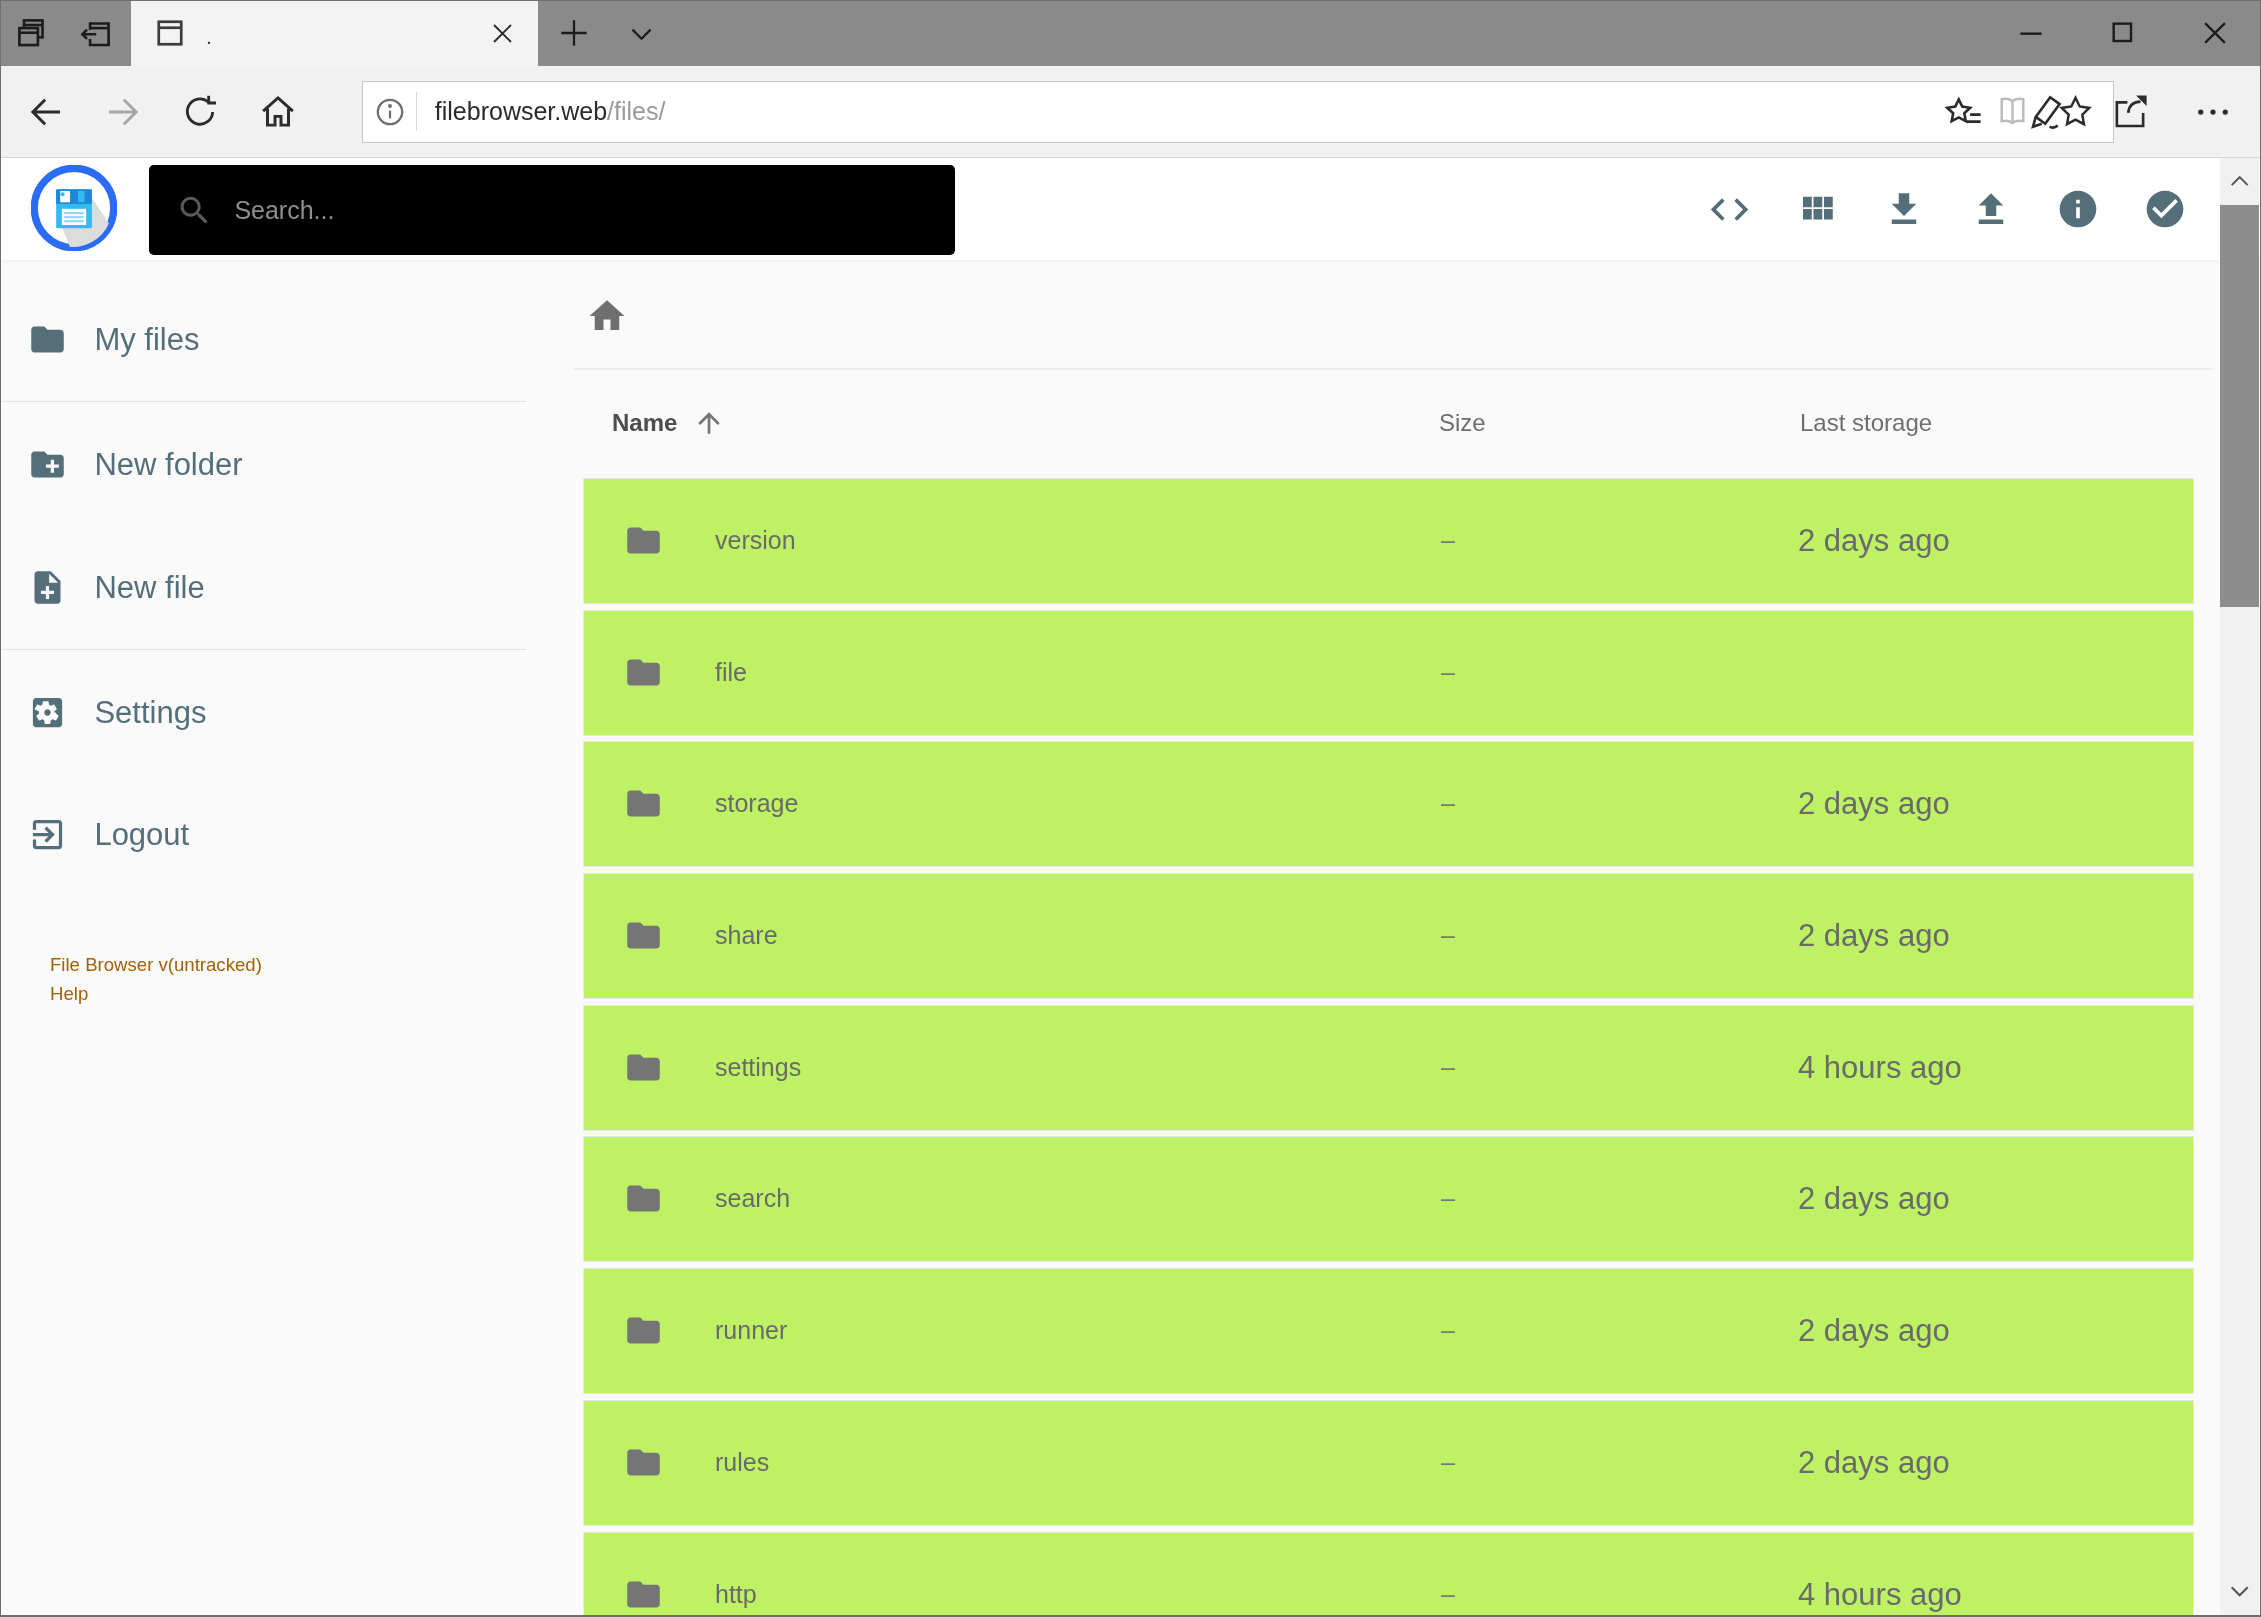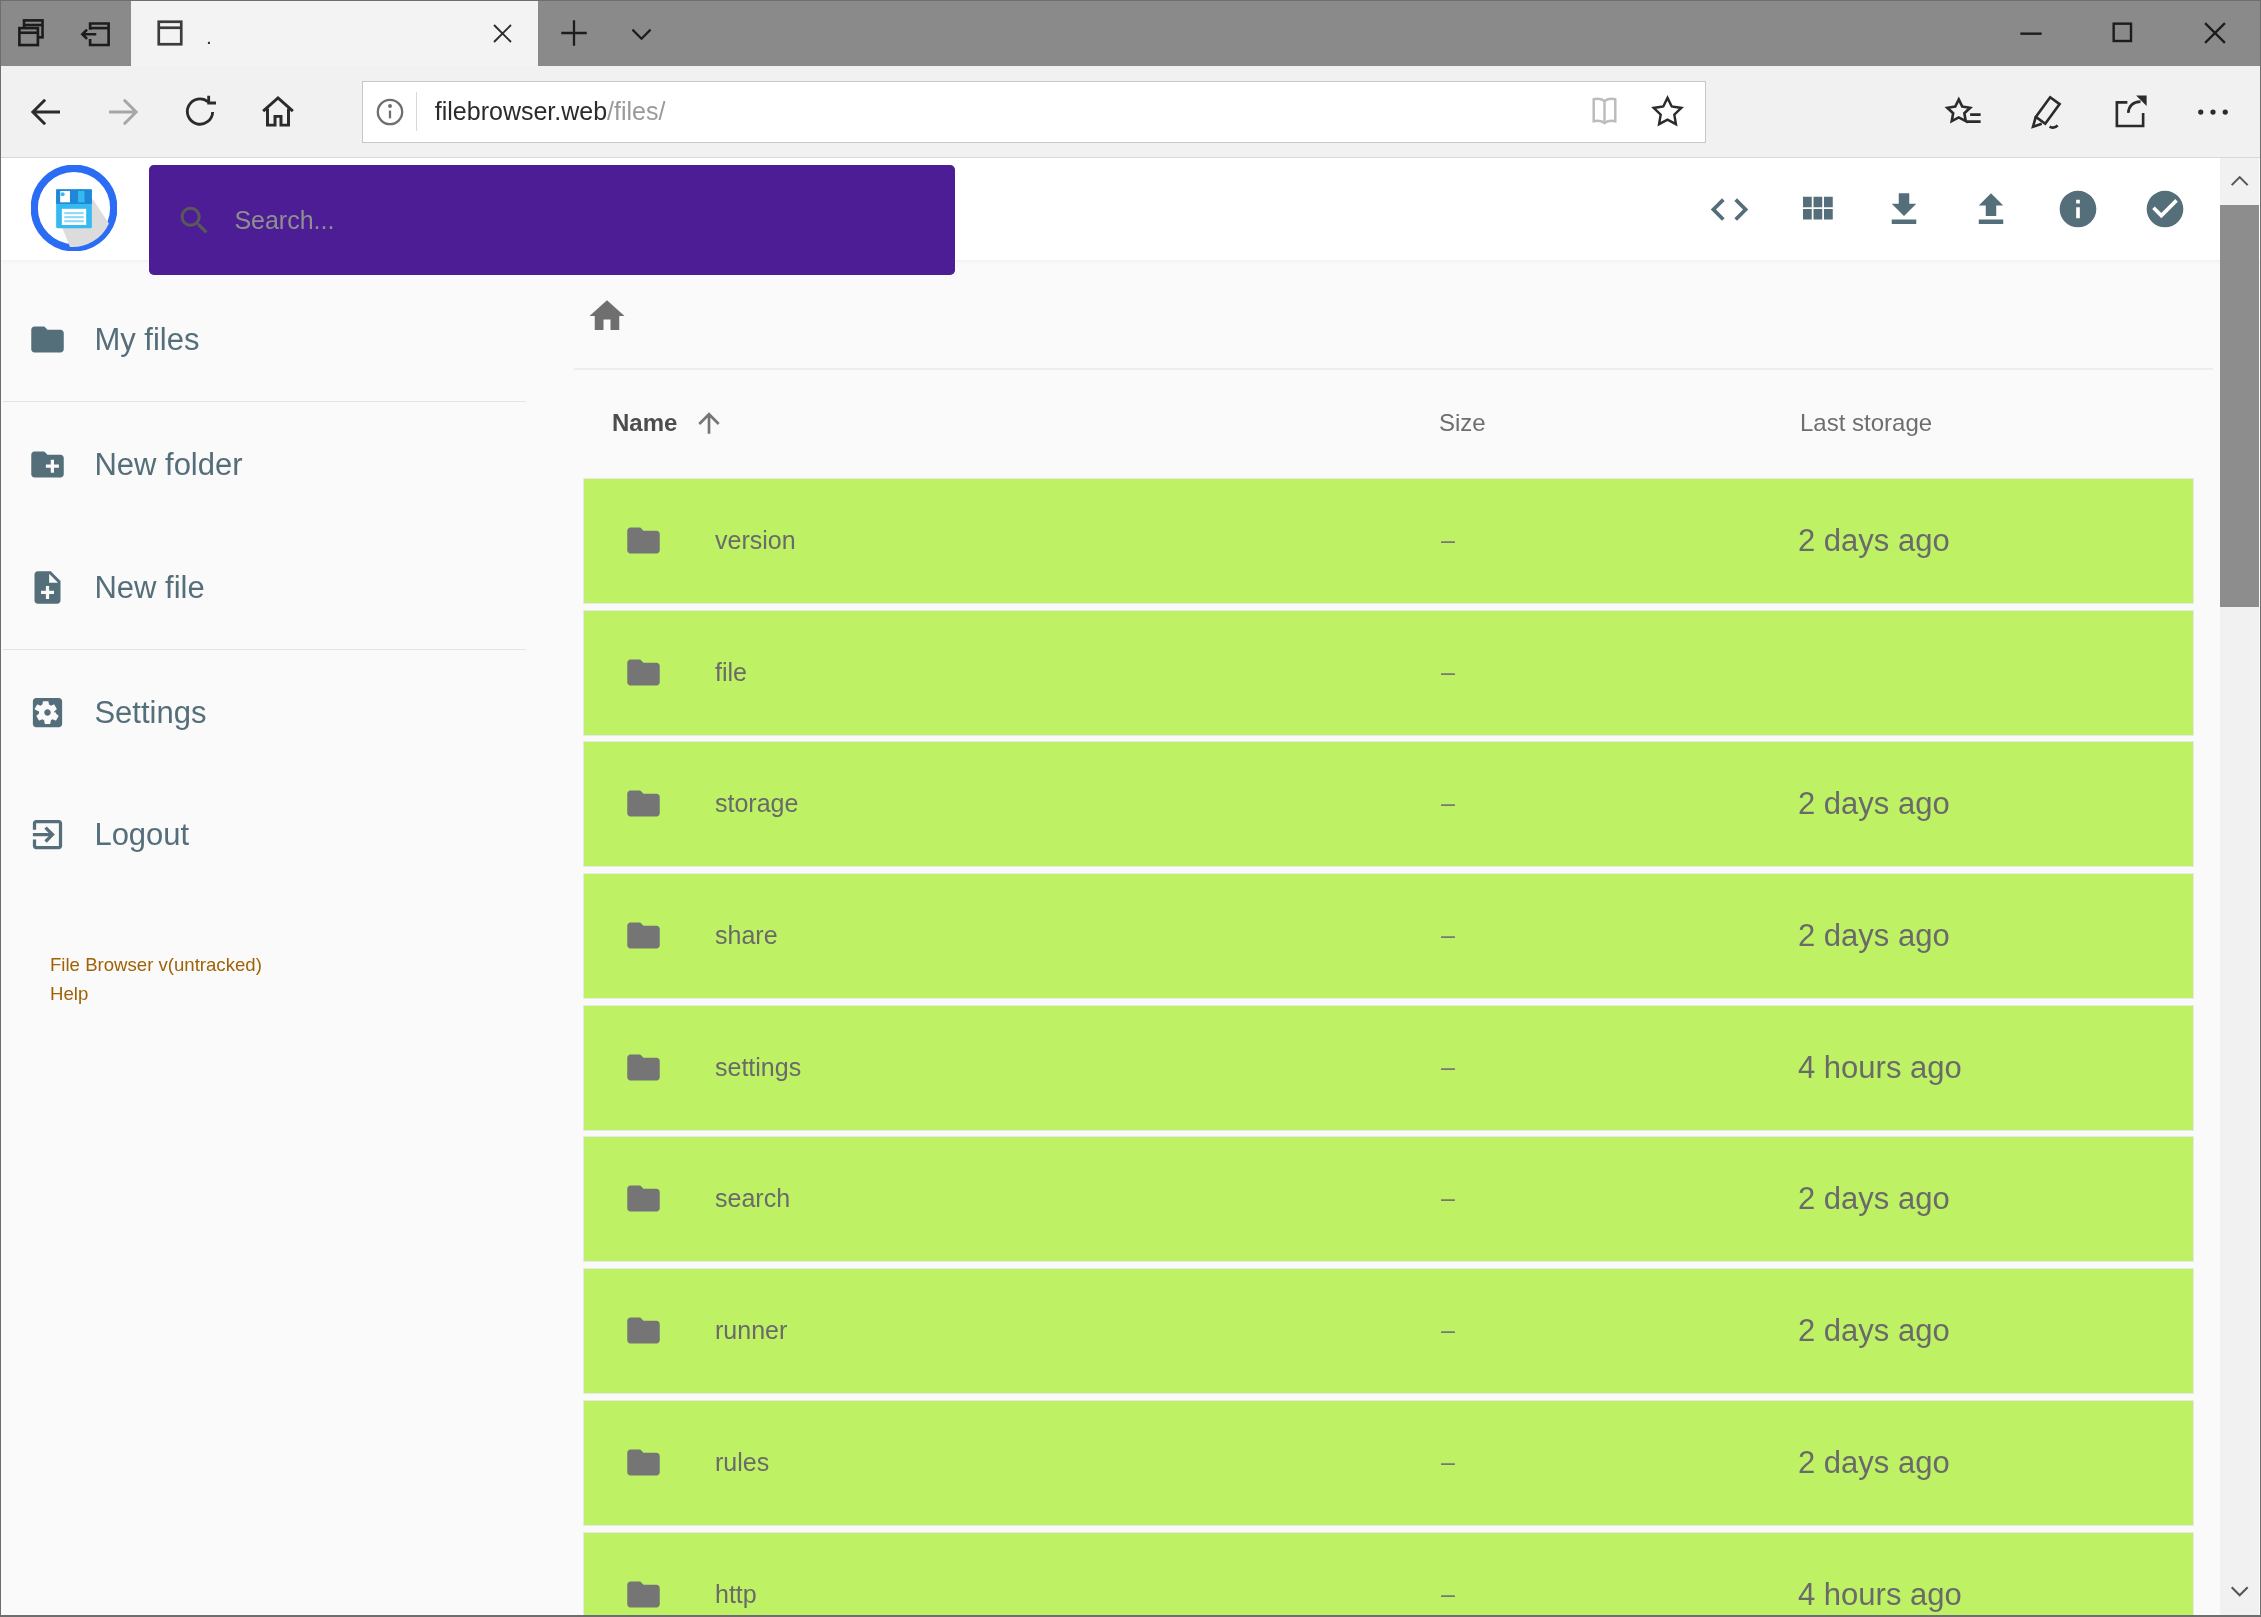--- a/index.html
+++ b/index.html
@@ -18,37 +18,37 @@
   .tab{position:absolute;left:131px;top:0.8px;width:407px;height:65px;background:#f3f3f3;
     display:flex;align-items:center;padding:0 21px;}
   .tab-title{font-size:21px;color:#333;margin-left:18px;flex:1;padding-top:8px;}
   .win-controls{position:absolute;right:0;top:0;height:66px;display:flex;}
   .win-controls .tb-btn{width:92px;}
 
   
   .toolbar{position:absolute;left:0;top:66px;width:2261px;height:92px;background:#f1f1f1;
     border-bottom:0.8px solid #d9d9d9;}
   .nav-btn{position:absolute;top:0;height:92px;width:78px;display:flex;align-items:center;justify-content:center;}
-  .url-box{position:absolute;left:362px;top:14.5px;width:1344px;height:62px;background:#fff;
+  .url-box{position:absolute;left:362px;top:14.5px;width:1752px;height:62px;background:#fff;
     border:0.8px solid #c8c8c8;display:flex;align-items:center;}
   .url-info{width:53px;display:flex;align-items:center;justify-content:center;}
   .url-sep{width:0.8px;height:39px;background:#d8d8d8;}
   .url-text{font-size:25px;margin-left:18px;color:#2b2b2b;white-space:nowrap;flex:1;}
   .url-text .path{color:#9a9a9a;}
   .url-right{display:flex;align-items:center;gap:11.3px;padding-right:11.3px;}
   .url-icon-btn{width:52px;height:52px;display:flex;align-items:center;justify-content:center;}
   .hub-icons{position:absolute;left:1915px;top:0;width:346px;height:92px;display:flex;
     justify-content:space-evenly;align-items:center;}
   .hub-btn{width:69px;height:81px;display:flex;align-items:center;justify-content:center;}
 
   
   .app-header{position:absolute;left:0;top:158px;width:2261px;height:102px;background:#fff;
     box-shadow:0 1.6px 4.8px rgba(0,0,0,0.05);z-index:2;}
   .logo{position:absolute;left:31px;top:6.5px;width:86px;height:86px;}
-  .searchbox{position:absolute;left:149px;top:7.3px;width:806px;height:110px;background:#4c1d95;
+  .searchbox{position:absolute;left:149px;top:7.3px;width:806px;height:90px;background:#000000;
     border-radius:4.8px;display:flex;align-items:center;padding-left:27.4px;}
   .search-ph{font-size:25px;color:#8f8f8f;margin-left:21px;}
   .header-actions{position:absolute;left:1686px;top:0;height:102px;display:flex;}
   .act-btn{width:87px;height:102px;display:flex;align-items:center;justify-content:center;}
 
   
   .sidebar{position:absolute;left:0;top:260px;width:533px;bottom:0;background:#fafafa;}
   .side-item{position:absolute;left:0;width:533px;height:89px;display:flex;align-items:center;
     padding-left:28px;cursor:pointer;}
   .side-item .lbl{font-size:31px;color:#546e7a;margin-left:27.4px;}

